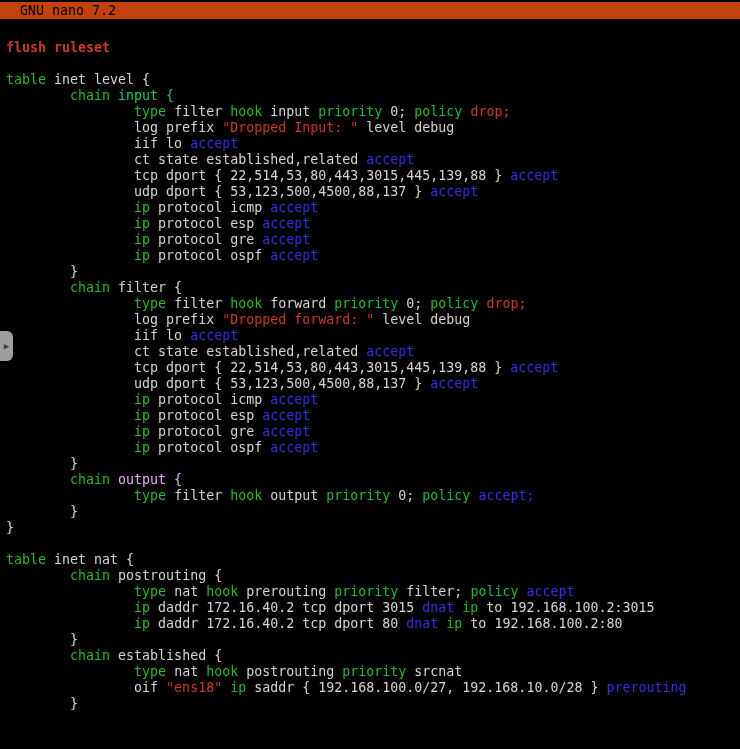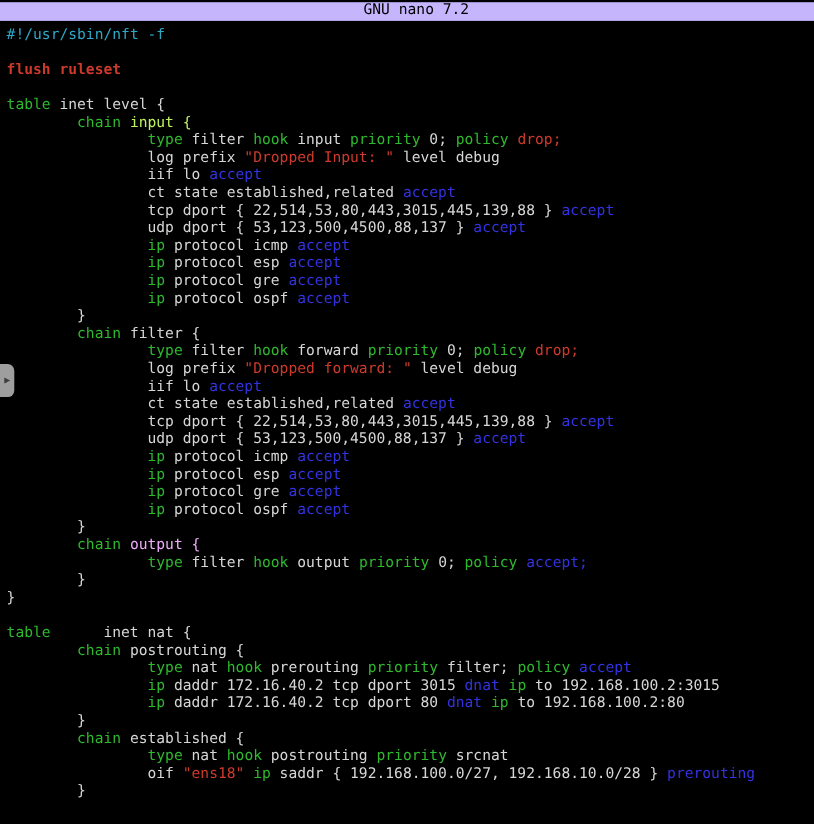--- a/index.html
+++ b/index.html
@@ -34,30 +34,29 @@
     align-items: center;
     justify-content: center;
     cursor: pointer;
   }
   .arrow { font-size: 9px; line-height: 1; }
 </style>
 </head>
 <body style="background: rgb(0, 0, 0);">
 
 <div class="terminal">
-  <div class="titlebar" style="background: #c4b5fd; color: rgb(0, 0, 0); flex-direction: column;">
+  <div class="titlebar" style="background: #c2410c; color: rgb(0, 0, 0);">
     <span class="tb-left">GNU nano 7.2</span>
   </div>
   <div class="editor">
-      <div class="line"><span style="color: rgb(47, 168, 200);">#!/usr/sbin/nft -f</span></div>
       <div class="line">&nbsp;</div>
       <div class="line"><span style="color: rgb(205, 58, 43); font-weight: bold;">flush ruleset</span></div>
       <div class="line">&nbsp;</div>
       <div class="line"><span style="color: rgb(46, 184, 46);">table</span><span style="color: rgb(214, 214, 214);"> inet level {</span></div>
-      <div class="line"><span style="color: rgb(214, 214, 214);">        </span><span style="color: rgb(46, 184, 46);">chain</span><span style="color: #bef264; text-align: right;"> input {</span></div>
+      <div class="line"><span style="color: rgb(214, 214, 214);">        </span><span style="color: rgb(46, 184, 46);">chain</span><span style="color: #22c55e; text-align: right;"> input {</span></div>
       <div class="line"><span style="color: rgb(214, 214, 214);">                </span><span style="color: rgb(46, 184, 46);">type</span><span style="color: rgb(214, 214, 214);"> filter </span><span style="color: rgb(46, 184, 46);">hook</span><span style="color: rgb(214, 214, 214);"> input </span><span style="color: rgb(46, 184, 46);">priority</span><span style="color: rgb(214, 214, 214);"> 0; </span><span style="color: rgb(46, 184, 46);">policy</span><span style="color: rgb(205, 58, 43);"> drop;</span></div>
       <div class="line"><span style="color: rgb(214, 214, 214);">                log prefix </span><span style="color: rgb(205, 58, 43);">"Dropped Input: "</span><span style="color: rgb(214, 214, 214);"> level debug</span></div>
       <div class="line"><span style="color: rgb(214, 214, 214);">                iif lo </span><span style="color: rgb(50, 50, 224);">accept</span></div>
       <div class="line"><span style="color: rgb(214, 214, 214);">                ct state established,related </span><span style="color: rgb(50, 50, 224);">accept</span></div>
       <div class="line"><span style="color: rgb(214, 214, 214);">                tcp dport { 22,514,53,80,443,3015,445,139,88 } </span><span style="color: rgb(50, 50, 224);">accept</span></div>
       <div class="line"><span style="color: rgb(214, 214, 214);">                udp dport { 53,123,500,4500,88,137 } </span><span style="color: rgb(50, 50, 224);">accept</span></div>
       <div class="line"><span style="color: rgb(214, 214, 214);">                </span><span style="color: rgb(46, 184, 46);">ip</span><span style="color: rgb(214, 214, 214);"> protocol icmp </span><span style="color: rgb(50, 50, 224);">accept</span></div>
       <div class="line"><span style="color: rgb(214, 214, 214);">                </span><span style="color: rgb(46, 184, 46);">ip</span><span style="color: rgb(214, 214, 214);"> protocol esp </span><span style="color: rgb(50, 50, 224);">accept</span></div>
       <div class="line"><span style="color: rgb(214, 214, 214);">                </span><span style="color: rgb(46, 184, 46);">ip</span><span style="color: rgb(214, 214, 214);"> protocol gre </span><span style="color: rgb(50, 50, 224);">accept</span></div>
       <div class="line"><span style="color: rgb(214, 214, 214);">                </span><span style="color: rgb(46, 184, 46);">ip</span><span style="color: rgb(214, 214, 214);"> protocol ospf </span><span style="color: rgb(50, 50, 224);">accept</span></div>
@@ -72,21 +71,21 @@
       <div class="line"><span style="color: rgb(214, 214, 214);">                </span><span style="color: rgb(46, 184, 46);">ip</span><span style="color: rgb(214, 214, 214);"> protocol icmp </span><span style="color: rgb(50, 50, 224);">accept</span></div>
       <div class="line"><span style="color: rgb(214, 214, 214);">                </span><span style="color: rgb(46, 184, 46);">ip</span><span style="color: rgb(214, 214, 214);"> protocol esp </span><span style="color: rgb(50, 50, 224);">accept</span></div>
       <div class="line"><span style="color: rgb(214, 214, 214);">                </span><span style="color: rgb(46, 184, 46);">ip</span><span style="color: rgb(214, 214, 214);"> protocol gre </span><span style="color: rgb(50, 50, 224);">accept</span></div>
       <div class="line"><span style="color: rgb(214, 214, 214);">                </span><span style="color: rgb(46, 184, 46);">ip</span><span style="color: rgb(214, 214, 214);"> protocol ospf </span><span style="color: rgb(50, 50, 224);">accept</span></div>
       <div class="line"><span style="color: rgb(214, 214, 214);">        }</span></div>
       <div class="line"><span style="color: rgb(214, 214, 214);">        </span><span style="color: rgb(46, 184, 46);">chain</span><span style="color: #f0abfc;"> output {</span></div>
       <div class="line"><span style="color: rgb(214, 214, 214);">                </span><span style="color: rgb(46, 184, 46);">type</span><span style="color: rgb(214, 214, 214);"> filter </span><span style="color: rgb(46, 184, 46);">hook</span><span style="color: rgb(214, 214, 214);"> output </span><span style="color: rgb(46, 184, 46);">priority</span><span style="color: rgb(214, 214, 214);"> 0; </span><span style="color: rgb(46, 184, 46);">policy</span><span style="color: rgb(50, 50, 224);"> accept;</span></div>
       <div class="line"><span style="color: rgb(214, 214, 214);">        }</span></div>
       <div class="line"><span style="color: rgb(214, 214, 214);">}</span></div>
       <div class="line">&nbsp;</div>
-      <div class="line"><span style="color: rgb(46, 184, 46);">table</span><span style="color: rgb(214, 214, 214); margin-left: 40px;"> inet nat {</span></div>
+      <div class="line"><span style="color: rgb(46, 184, 46);">table</span><span style="color: rgb(214, 214, 214);"> inet nat {</span></div>
       <div class="line"><span style="color: rgb(214, 214, 214);">        </span><span style="color: rgb(46, 184, 46);">chain</span><span style="color: rgb(214, 214, 214);"> postrouting {</span></div>
       <div class="line"><span style="color: rgb(214, 214, 214);">                </span><span style="color: rgb(46, 184, 46);">type</span><span style="color: rgb(214, 214, 214);"> nat </span><span style="color: rgb(46, 184, 46);">hook</span><span style="color: rgb(214, 214, 214);"> prerouting </span><span style="color: rgb(46, 184, 46);">priority</span><span style="color: rgb(214, 214, 214);"> filter; </span><span style="color: rgb(46, 184, 46);">policy</span><span style="color: rgb(50, 50, 224);"> accept</span></div>
       <div class="line"><span style="color: rgb(214, 214, 214);">                </span><span style="color: rgb(46, 184, 46);">ip</span><span style="color: rgb(214, 214, 214);"> daddr 172.16.40.2 tcp dport 3015 </span><span style="color: rgb(50, 50, 224);">dnat</span><span style="color: rgb(214, 214, 214);"> </span><span style="color: rgb(46, 184, 46);">ip</span><span style="color: rgb(214, 214, 214);"> to 192.168.100.2:3015</span></div>
       <div class="line"><span style="color: rgb(214, 214, 214);">                </span><span style="color: rgb(46, 184, 46);">ip</span><span style="color: rgb(214, 214, 214);"> daddr 172.16.40.2 tcp dport 80 </span><span style="color: rgb(50, 50, 224);">dnat</span><span style="color: rgb(214, 214, 214);"> </span><span style="color: rgb(46, 184, 46);">ip</span><span style="color: rgb(214, 214, 214);"> to 192.168.100.2:80</span></div>
       <div class="line"><span style="color: rgb(214, 214, 214);">        }</span></div>
       <div class="line"><span style="color: rgb(214, 214, 214);">        </span><span style="color: rgb(46, 184, 46);">chain</span><span style="color: rgb(214, 214, 214);"> established {</span></div>
       <div class="line"><span style="color: rgb(214, 214, 214);">                </span><span style="color: rgb(46, 184, 46);">type</span><span style="color: rgb(214, 214, 214);"> nat </span><span style="color: rgb(46, 184, 46);">hook</span><span style="color: rgb(214, 214, 214);"> postrouting </span><span style="color: rgb(46, 184, 46);">priority</span><span style="color: rgb(214, 214, 214);"> srcnat</span></div>
       <div class="line"><span style="color: rgb(214, 214, 214);">                oif </span><span style="color: rgb(205, 58, 43);">"ens18"</span><span style="color: rgb(214, 214, 214);"> </span><span style="color: rgb(46, 184, 46);">ip</span><span style="color: rgb(214, 214, 214);"> saddr { 192.168.100.0/27, 192.168.10.0/28 } </span><span style="color: rgb(50, 50, 224);">prerouting</span></div>
       <div class="line"><span style="color: rgb(214, 214, 214);">        }</span></div>
     </div>

